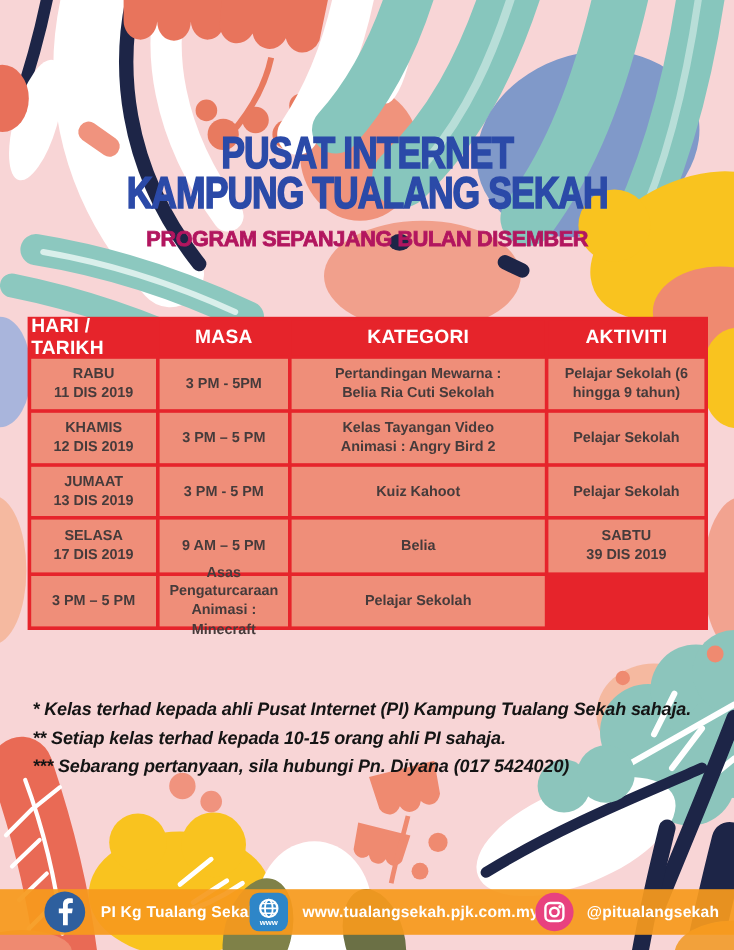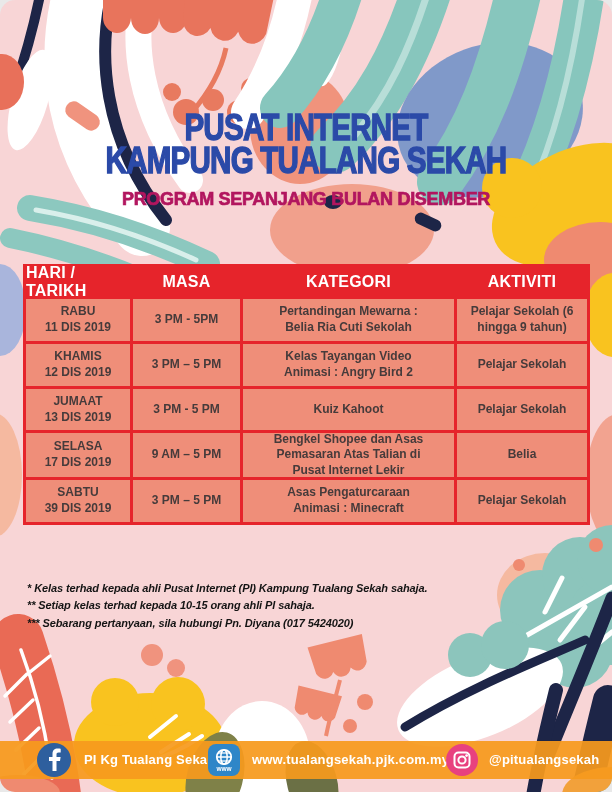--- a/index.html
+++ b/index.html
@@ -1,20 +1,19 @@
 <!DOCTYPE html>
 <html><head>
 <meta charset="utf-8">
 <style>
   html,body { margin:0; padding:0; background:#e9e9e9; }
   .poster {
     position:relative; width:612px; height:792px; overflow:hidden;
     background:#f8d5d6; font-family:"Liberation Sans", sans-serif;
     margin:0 auto;
-    border-radius:15px;
   }
   .decor { position:absolute; inset:0; z-index:0; }
 
   .title {
     position:absolute; top:86px; left:0; right:0; z-index:1;
     text-align:center; color:#2b4aa8; font-weight:bold;
     font-size:37px; line-height:0.9; letter-spacing:-1px;
     transform:scaleX(0.8); -webkit-text-stroke:1.4px #2b4aa8;
   }
   .title span { display:block; }
@@ -39,21 +38,21 @@
     background:#ef8e79; color:#463b3b; font-weight:bold; font-size:12px;
     display:flex; flex-direction:column; align-items:center; justify-content:center;
     text-align:center; line-height:1.3; padding:2px 10px; box-sizing:border-box;
   }
   .cell.aktiviti { padding:2px 22px; }
   .cell.kategori { padding:2px 2px; }
 
   .notes {
     position:absolute; left:27px; top:580px; z-index:1;
     color:#141414; font-weight:bold; font-style:italic;
-    font-size:11px; line-height:1.58; letter-spacing:-0.1px;
+    font-size:15px; line-height:1.58; letter-spacing:-0.1px;
   }
   .notes div { white-space:nowrap; }
 
   .footer-bar {
     position:absolute; left:0; top:741px; width:612px; height:38px;
     background:rgba(246,154,29,0.93); z-index:2;
   }
   .footer-bar .label {
     position:absolute; top:0; height:38px; line-height:38px;
     color:#ffffff; font-weight:bold; font-size:13px; letter-spacing:0.2px;
@@ -211,21 +210,20 @@
     </div>
     <div class="cell">3 PM - 5 PM</div>
     <div class="cell aktiviti">Kuiz Kahoot</div>
     <div class="cell kategori">Pelajar Sekolah</div>
 
     <div class="cell">
       <span>SELASA</span>
       <span>17 DIS 2019</span>
     </div>
     <div class="cell">9 AM – 5 PM</div>
-    <div class="cell aktiviti">Bengkel Shopee dan Asas Pemasaran Atas Talian di Pusat Internet Lekir</div>
     <div class="cell kategori">Belia</div>
 
     <div class="cell">
       <span>SABTU</span>
       <span>39 DIS 2019</span>
     </div>
     <div class="cell">3 PM – 5 PM</div>
     <div class="cell aktiviti">Asas Pengaturcaraan Animasi : Minecraft</div>
     <div class="cell kategori">Pelajar Sekolah</div>
   </div>

